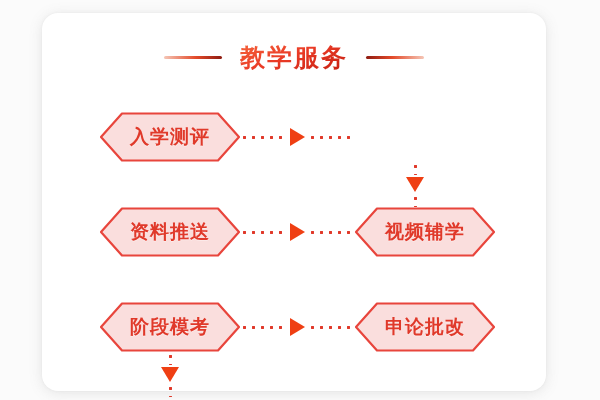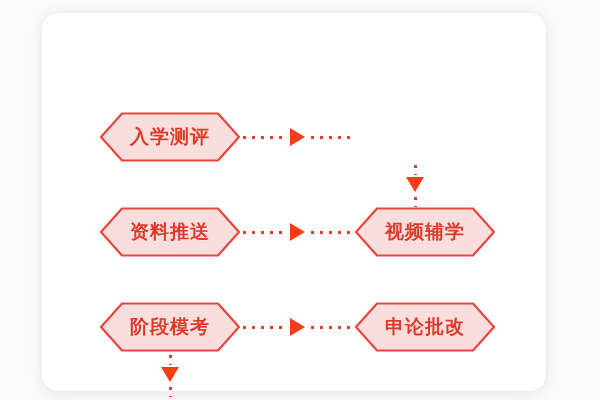--- a/index.html
+++ b/index.html
@@ -172,20 +172,25 @@
     border-top: 15px solid #ef3f13;
   }
 </style>
 </head>
 <body>
 
 <div id="page">
 
   <div id="card">
 
+    <div id="title-row">
+      <span class="title-rule left"></span>
+      <span id="title-text">教学服务</span>
+      <span class="title-rule right"></span>
+    </div>
 
     <div id="flow">
 
       <div class="flow-row">
 
         <div class="node left">
           <svg class="hex-svg" viewBox="0 0 140 50" preserveAspectRatio="none">
             <polygon points="22,1.5 118,1.5 139,25 118,48.5 22,48.5 1,25" fill="#fadedd" stroke="#e8453c" stroke-width="2.2" stroke-linejoin="round"></polygon>
           </svg>
           <span class="node-label">入学测评</span>

